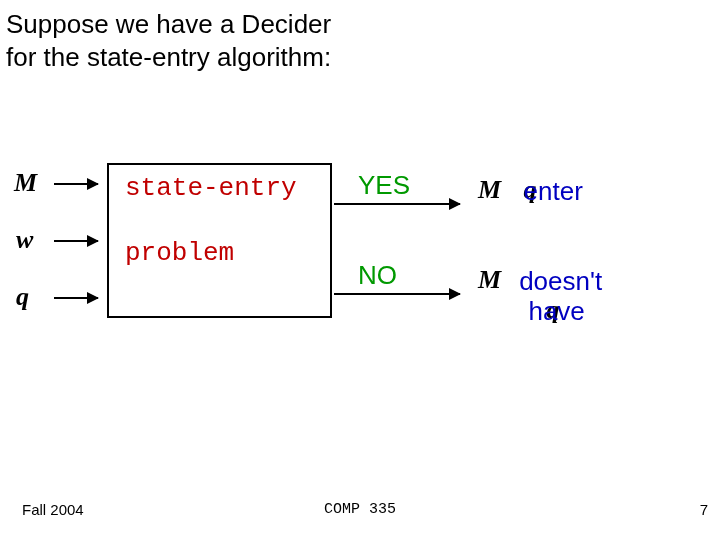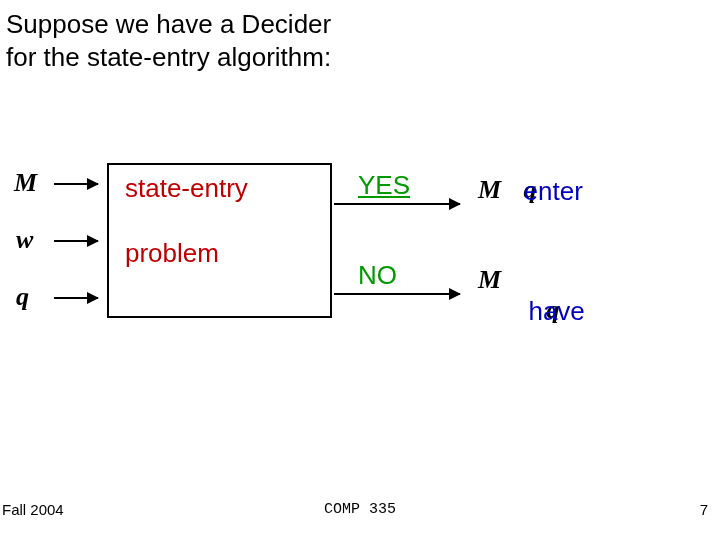--- a/index.html
+++ b/index.html
@@ -51,20 +51,21 @@
     border: 2px solid #000;
     background: #fff;
   }
   .decider-text {
     position: absolute;
     left: 125px;
     top: 172px;
     font-size: 26px;
     color: #C00000;
     line-height: 1.25;
+    font-family: Liberation Mono, monospace;
   }
   .out-label {
     position: absolute;
     font-size: 26px;
     color: #009900;
   }
   .out-arrow {
     position: absolute;
     height: 2px;
     background: #000;
@@ -95,21 +96,21 @@
   .math-q {
     font-family: "Times New Roman", serif;
     font-style: italic;
     font-weight: bold;
     font-size: 26px;
     color: #000;
   }
   .footer-left {
     position: absolute;
     bottom: 22px;
-    left: 2px;
+    left: 22px;
     font-family: Arial, sans-serif;
     font-size: 15px;
     color: #000;
   }
   .footer-center {
     position: absolute;
     bottom: 22px;
     left: 50%;
     transform: translateX(-50%);
     font-family: Liberation Mono, monospace;
@@ -141,34 +142,35 @@
 <div class="input-arrow" style="left:54px; top:240px; width:44px;"></div>
 <div class="input-arrow" style="left:54px; top:297px; width:44px;"></div>
 
 <div class="decider-box"></div>
 <div class="decider-text">
   <span>state-entry</span><br>
   <br>
   <span>problem</span>
 </div>
 
-<div class="out-label" style="left:358px; top:170px;text-decoration:underline;">YES</div>
+<div class="out-label" style="left:358px; top:170px;">YES</div>
 <div class="out-arrow" style="left:334px; top:203px; width:126px;"></div>
 
 <div class="out-label" style="left:358px; top:260px;">NO</div>
 <div class="out-arrow" style="left:334px; top:293px; width:126px;"></div>
 
 <div style="position:absolute; left:478px; top:175px;">
   <span class="math-M">M</span>
   <span class="result-text" style="margin-left:18px;">enter</span>
   <span class="math-q" style="margin-left:18px;">q</span>
 </div>
 
 <div style="position:absolute; left:478px; top:265px;">
   <span class="math-M">M</span>
+  <span class="result-text" style="margin-left:18px;">doesn't</span>
   <br>
   <span style="display:inline-block; width:46px;"></span>
   <span class="result-text">have</span>
   <span class="math-q" style="margin-left:18px;">q</span>
 </div>
 
 <div class="footer-left">Fall 2004</div>
 <div class="footer-center">COMP 335</div>
 <div class="footer-right">7</div>
 

